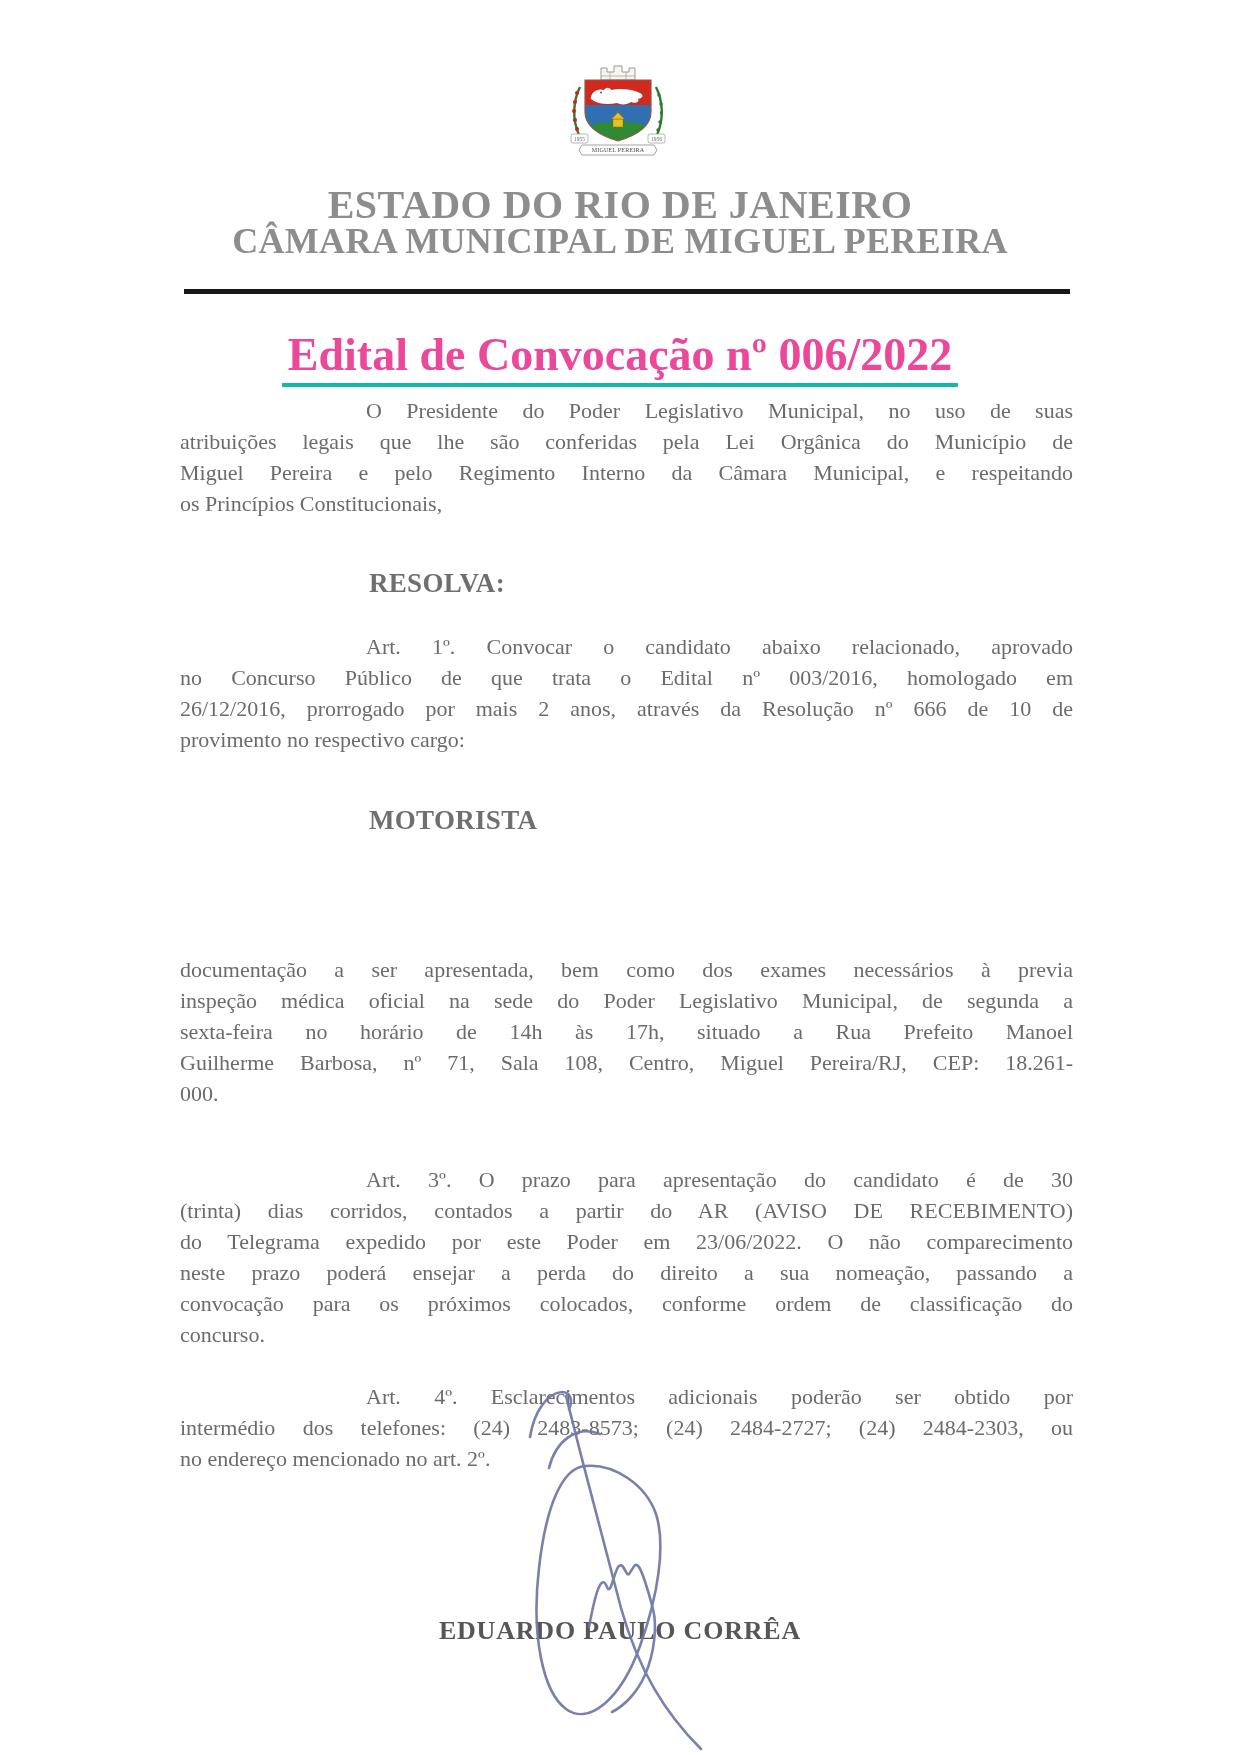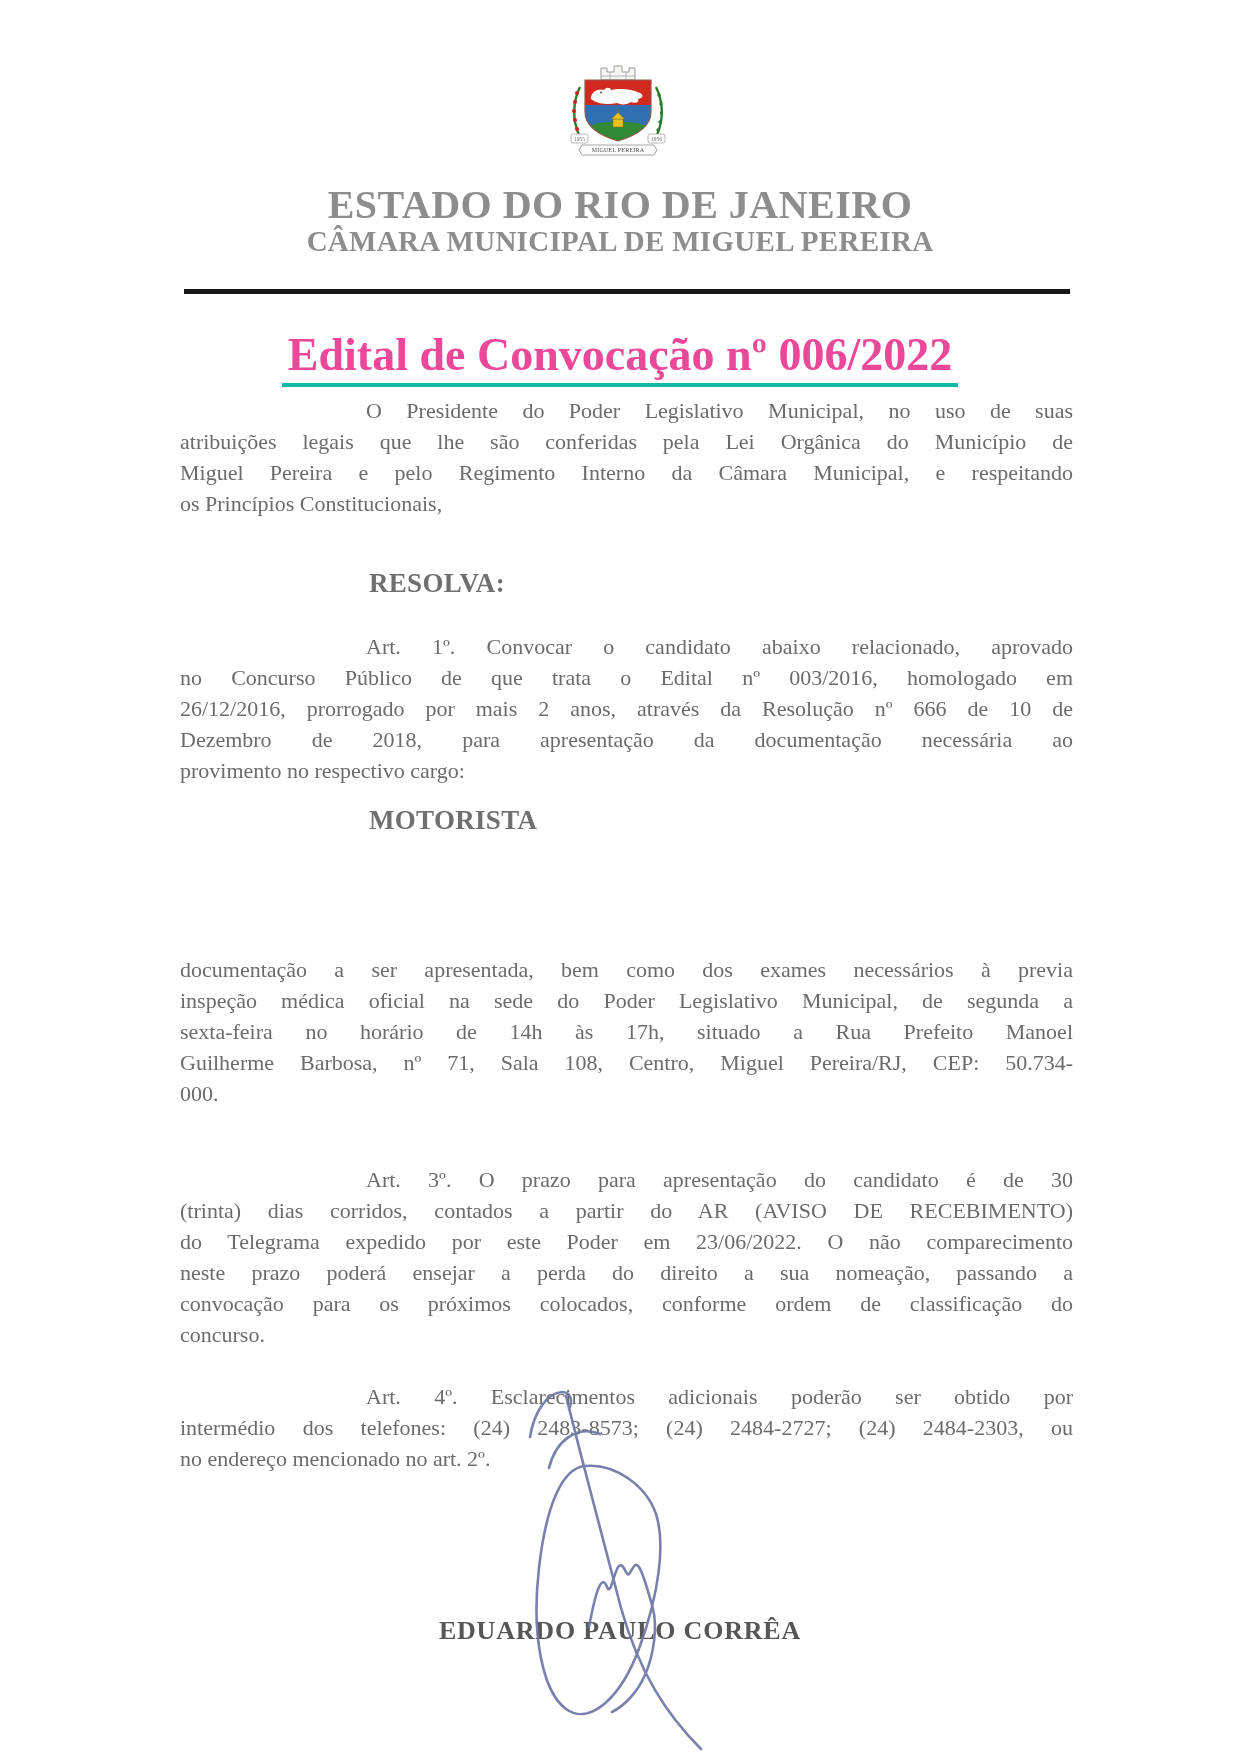--- a/index.html
+++ b/index.html
@@ -13,21 +13,21 @@
   }
   
   .crest{position:absolute;left:570px;top:56px;width:96px;height:102px;}
   .org1{
     position:absolute;top:183px;left:0;width:100%;
     text-align:center;font-weight:bold;font-size:40px;line-height:44px;
     color:#8d8d8d;letter-spacing:0.5px;
   }
   .org2{
     position:absolute;top:226px;left:0;width:100%;
-    text-align:center;font-weight:bold;font-size:29px;line-height:30px;
+    text-align:center;font-weight:bold;font-size:36px;line-height:30px;
     color:#8d8d8d;letter-spacing:0.3px;
   }
   .rule{position:absolute;left:184px;top:289px;width:886px;height:5px;background:#171717;}
   .title-wrap{position:absolute;top:330px;left:0;width:100%;text-align:center;}
   .doc-title{
     display:inline-block;font-weight:bold;font-size:46px;line-height:50px;
     color:#ec4899;border-bottom:4px solid #14b8a6;padding:0 6px 3px 6px;
   }
   
   .para{position:absolute;left:180px;width:893px;}
@@ -131,32 +131,31 @@
     <div class="ln">Miguel Pereira e pelo Regimento Interno da Câmara Municipal, e respeitando</div>
     <div class="ln last">os Princípios Constitucionais,</div>
   </div>
 
   <div class="kw" style="top:568px">RESOLVA:</div>
 
   <div class="para" style="top:631px">
     <div class="ln first">Art. 1º. Convocar o candidato abaixo relacionado, aprovado</div>
     <div class="ln">no Concurso Público de que trata o Edital nº 003/2016, homologado em</div>
     <div class="ln">26/12/2016, prorrogado por mais 2 anos, através da Resolução nº 666 de 10 de</div>
-    <div class="ln">Dezembro de 2018, para apresentação da documentação necessária ao</div>
     <div class="ln last">provimento no respectivo cargo:</div>
   </div>
 
   <div class="kw" style="top:805px">MOTORISTA</div>
 
 
   <div class="para" style="top:954px">
     <div class="ln">documentação a ser apresentada, bem como dos exames necessários à previa</div>
     <div class="ln">inspeção médica oficial na sede do Poder Legislativo Municipal, de segunda a</div>
     <div class="ln">sexta-feira no horário de 14h às 17h, situado a Rua Prefeito Manoel</div>
-    <div class="ln">Guilherme Barbosa, nº 71, Sala 108, Centro, Miguel Pereira/RJ, CEP: 50.734-</div>
+    <div class="ln">Guilherme Barbosa, nº 71, Sala 108, Centro, Miguel Pereira/RJ, CEP: 18.261-</div>
     <div class="ln last">000.</div>
   </div>
 
   <div class="para" style="top:1164px">
     <div class="ln first">Art. 3º. O prazo para apresentação do candidato é de 30</div>
     <div class="ln">(trinta) dias corridos, contados a partir do AR (AVISO DE RECEBIMENTO)</div>
     <div class="ln">do Telegrama expedido por este Poder em 23/06/2022. O não comparecimento</div>
     <div class="ln">neste prazo poderá ensejar a perda do direito a sua nomeação, passando a</div>
     <div class="ln">convocação para os próximos colocados, conforme ordem de classificação do</div>
     <div class="ln last">concurso.</div>

